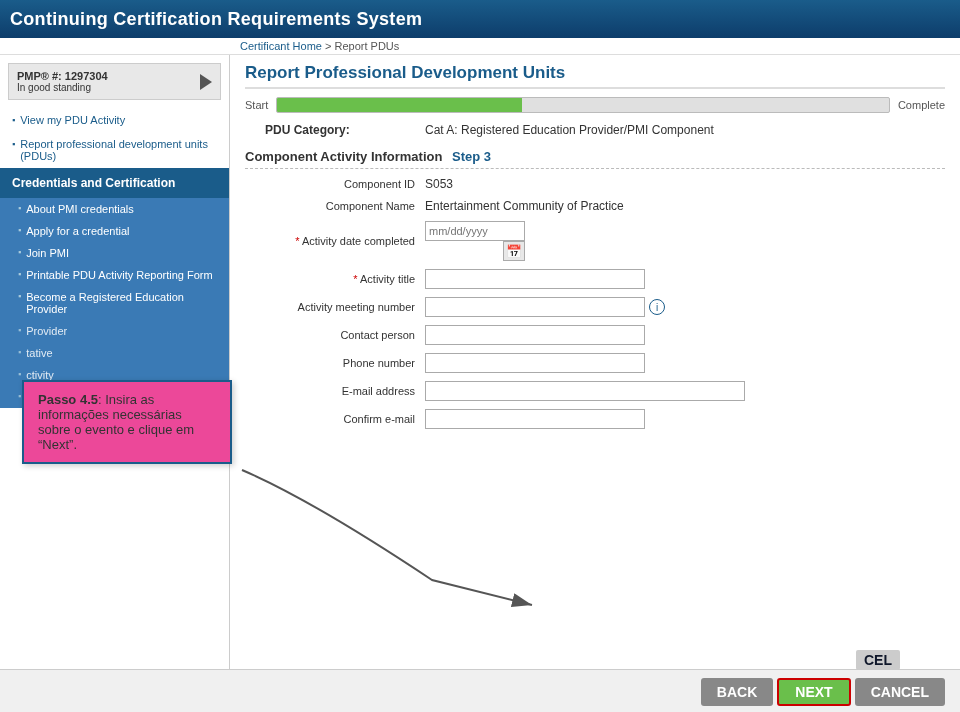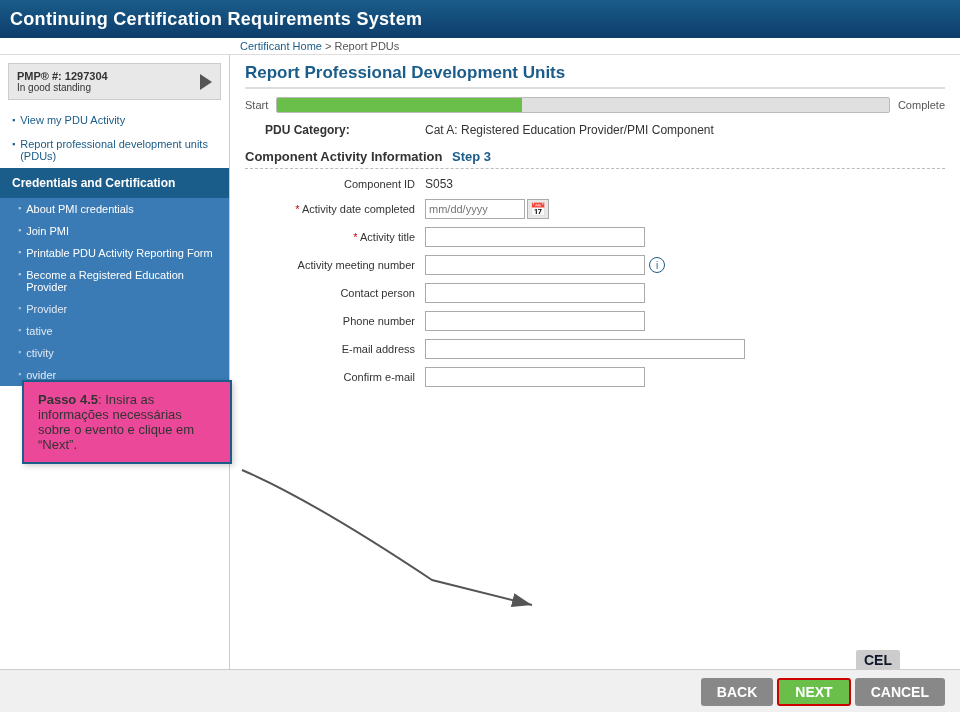--- a/index.html
+++ b/index.html
@@ -216,21 +216,22 @@
     }
     .form-input-wide {
       border: 1px solid #aaa;
       height: 20px;
       width: 320px;
       font-size: 11px;
       padding: 0 3px;
     }
     .date-input-wrapper {
       display: flex;
-      align-items: center;
+      align-items: flex-end;
+      flex-direction: column;
     }
     .date-input {
       border: 1px solid #aaa;
       height: 20px;
       width: 100px;
       font-size: 11px;
       padding: 0 3px;
       color: #999;
     }
     .calendar-icon {
@@ -350,20 +351,21 @@
       <div class="pmp-arrow"></div>
     </div>
 
     <div class="nav-item">View my PDU Activity</div>
     <div class="nav-item">Report professional development units (PDUs)</div>
 
     <div class="sidebar-section-active">Credentials and Certification</div>
 
     <div class="sidebar-subnav">
       <div class="nav-sub-item">About PMI credentials</div>
+      <div class="nav-sub-item">Apply for a credential</div>
       <div class="nav-sub-item">Join PMI</div>
       <div class="nav-sub-item">Printable PDU Activity Reporting Form</div>
       <div class="nav-sub-item">Become a Registered Education Provider</div>
       <div class="nav-item-partial">Provider</div>
       <div class="nav-item-partial">tative</div>
       <div class="nav-item-partial">ctivity</div>
       <div class="nav-item-partial">ovider</div>
     </div>
   </div>
 
@@ -386,20 +388,24 @@
     <div class="section-header">
       <span>Component Activity Information</span>
       <span class="step-label">Step 3</span>
     </div>
 
     <div class="form-row">
       <span class="form-label">Component ID</span>
       <span class="form-value">S053</span>
     </div>
 
+    <div class="form-row">
+      <span class="form-label">Component Name</span>
+      <span class="form-value">Entertainment Community of Practice</span>
+    </div>
 
     <div class="form-row">
       <span class="form-label required">Activity date completed</span>
       <div class="date-input-wrapper">
         <input class="date-input" type="text" placeholder="mm/dd/yyyy" style="">
         <div class="calendar-icon">📅</div>
       </div>
     </div>
 
     <div class="form-row">

